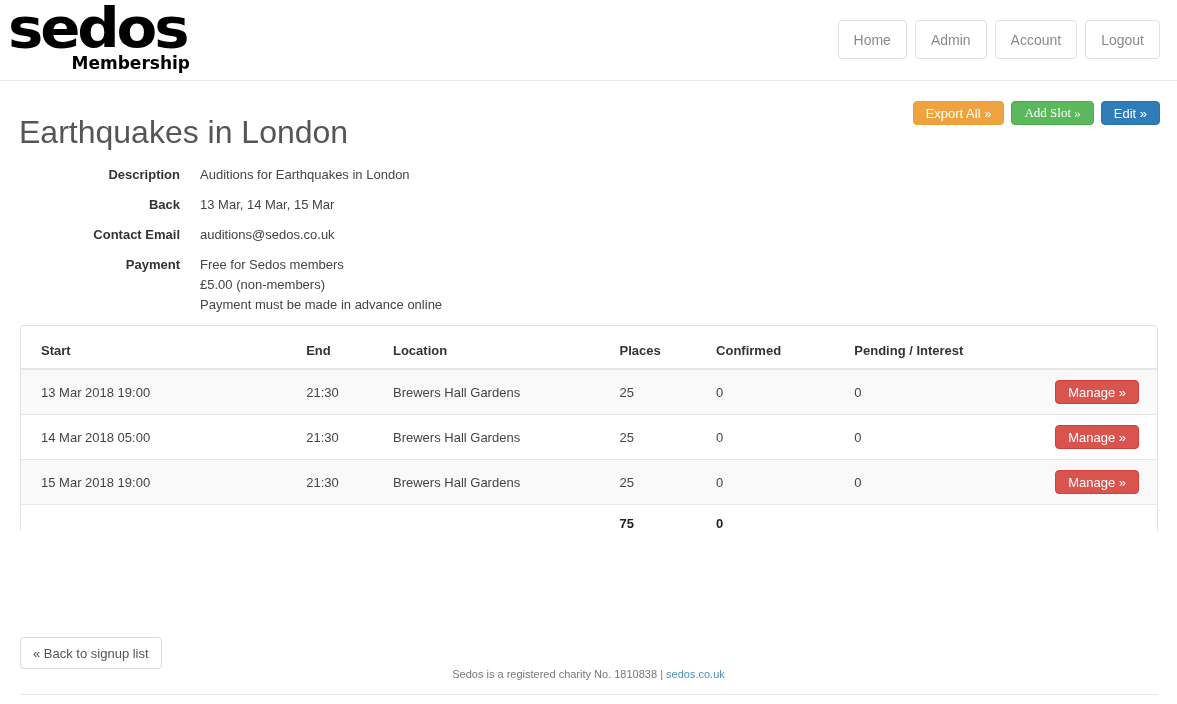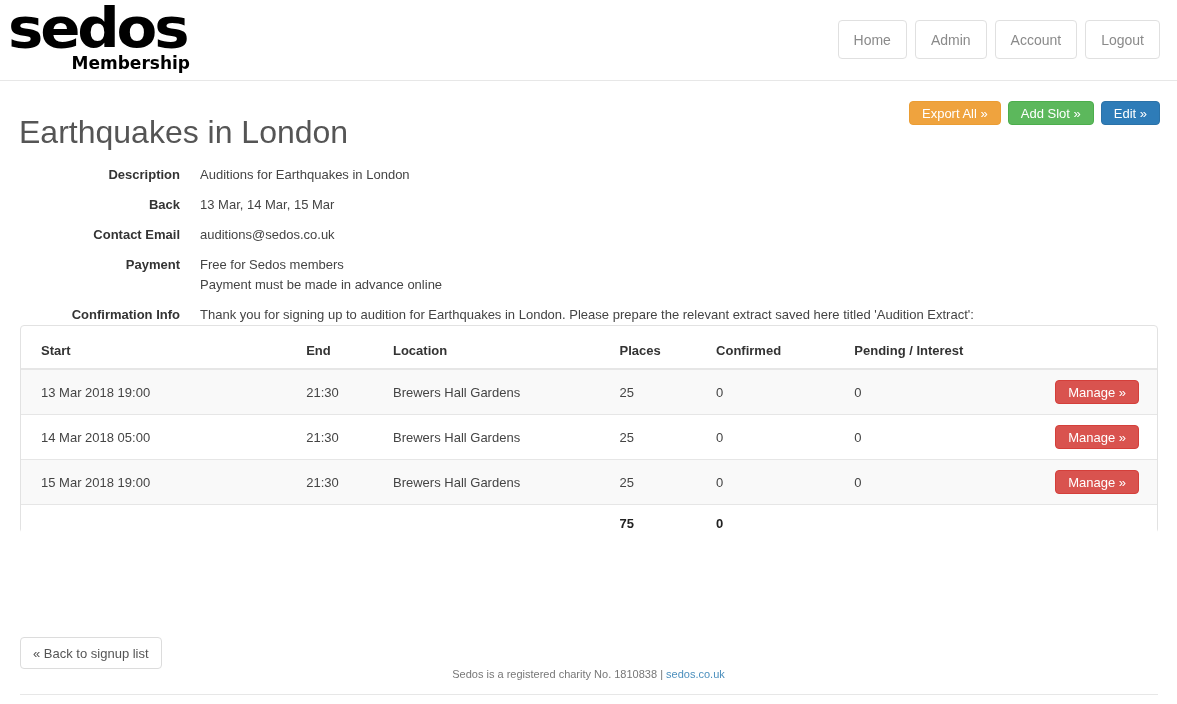--- a/index.html
+++ b/index.html
@@ -90,21 +90,21 @@
     padding: 0 12px;
     border-radius: 4px;
     border: 1px solid transparent;
     font-size: 13px;
     color: #ffffff;
     cursor: pointer;
     box-sizing: border-box;
     white-space: nowrap;
   }
   .btn-warning { background: #efa33e; border-color: #eb9d33; }
-  .btn-success { background: #5cb85c; border-color: #4cae4c; }
+  .btn-success { background: #5cb85c; border-color: #4cae4c; font-family: Liberation Serif, serif; }
   .btn-primary { background: #2e7cb8; border-color: #2b72a8; }
   .btn-danger  { background: #d9534f; border-color: #d43f3a; }
 
   
   .content {
     position: absolute;
     left: 0;
     top: 80px;
     width: 1177px;
   }
@@ -277,20 +277,21 @@
       <div class="dl-term">Contact Email</div>
       <div class="dl-def">
         <div>auditions@sedos.co.uk</div>
       </div>
     </div>
 
     <div class="dl-row">
       <div class="dl-term">Payment</div>
       <div class="dl-def">
         <div>Free for Sedos members</div>
+        <div>£5.00 (non-members)</div>
         <div>Payment must be made in advance online</div>
       </div>
     </div>
 
     <div class="dl-row">
       <div class="dl-term">Confirmation Info</div>
       <div class="dl-def">
         <div>Thank you for signing up to audition for Earthquakes in London. Please prepare the relevant extract saved here titled 'Audition Extract':</div>
         <div>https://drive.google.com/drive/u/0/folders/1yzt83vjX6OqMYs5fiNjWhzdodia73tq- We look forward to seeing you at auditions.</div>
       </div>

